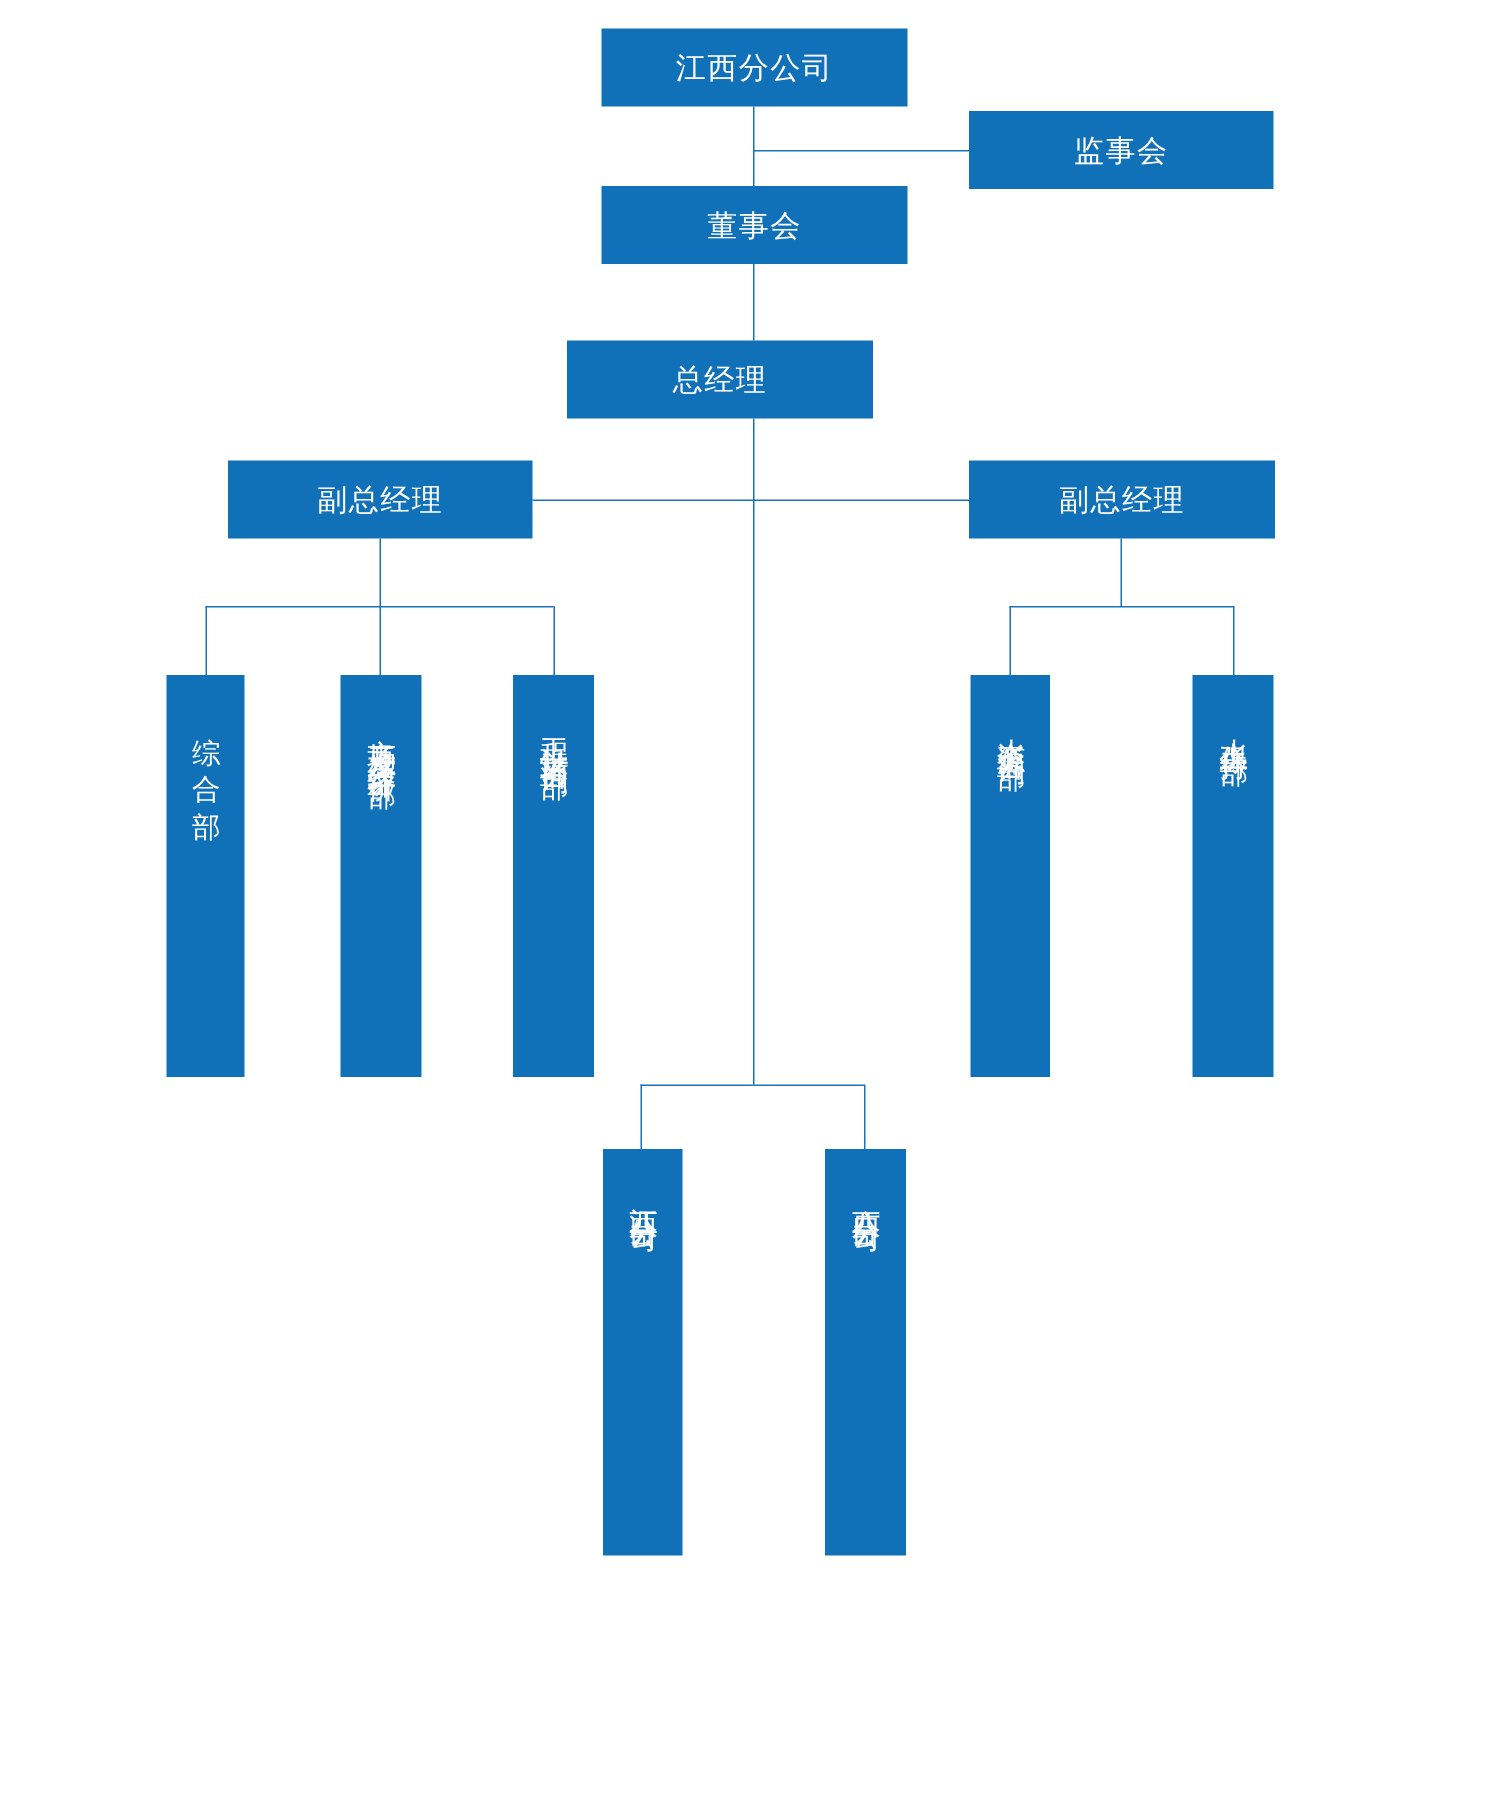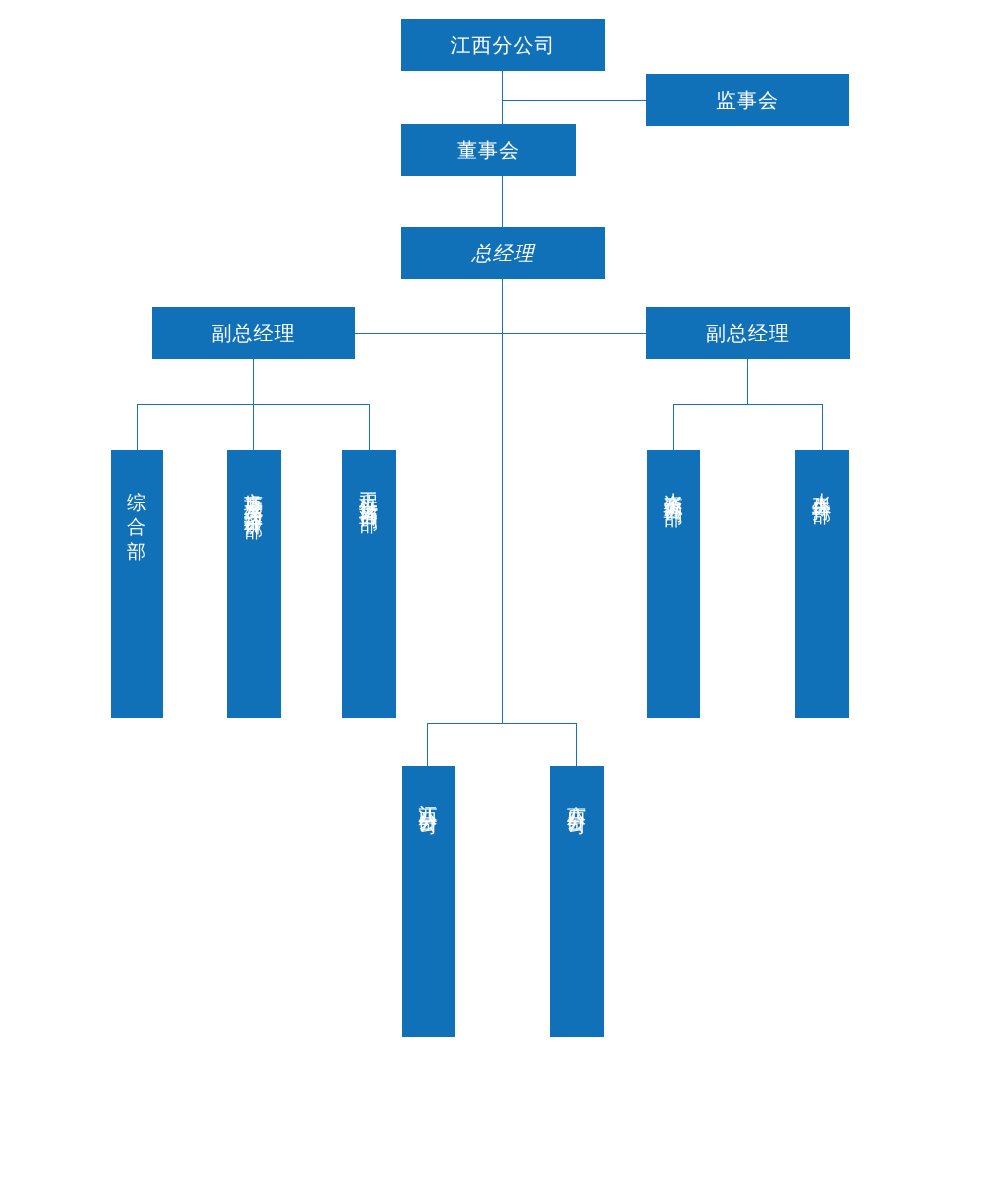--- a/index.html
+++ b/index.html
@@ -82,24 +82,24 @@
   <div class="line h" style="left:427px; top:723px; width:149px;"></div>
   <div class="line v" style="left:427px; top:723px; height:43px;"></div>
   <div class="line v" style="left:576px; top:723px; height:43px;"></div>
 
   <div class="hbox" style="left:401px; top:19px;  width:204px;">
     <span>江西分公司</span>
   </div>
   <div class="hbox" style="left:646px; top:74px;  width:203px;text-align:center;">
     <span>监事会</span>
   </div>
-  <div class="hbox" style="left:401px; top:124px; width:175px;">
+  <div class="hbox" style="left:401px; top:124px; width:204px;">
     <span>董事会</span>
   </div>
-  <div class="hbox" style="left:401px; top:227px; width:204px;font-style:italic;">
+  <div class="hbox" style="left:378px; top:227px; width:204px;">
     <span>总经理</span>
   </div>
   <div class="hbox" style="left:152px; top:307px; width:203px;">
     <span>副总经理</span>
   </div>
   <div class="hbox" style="left:646px; top:307px; width:204px;">
     <span>副总经理</span>
   </div>
 
   <div class="vbox" style="left:111px; top:450px; width:52px; height:268px;">

